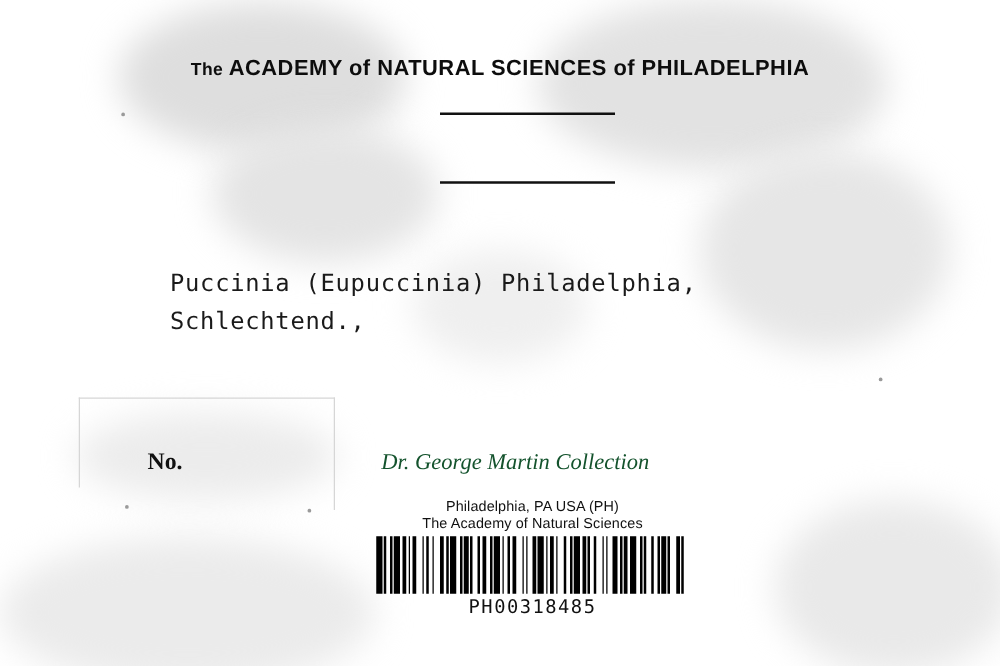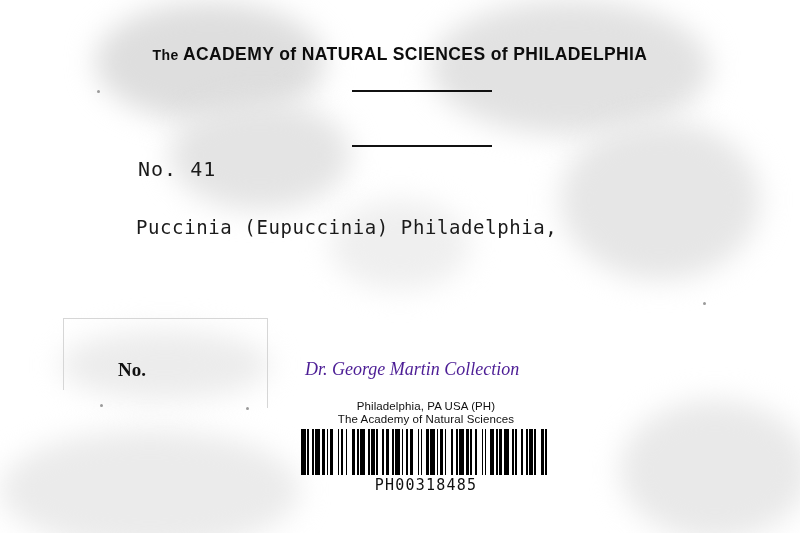--- a/index.html
+++ b/index.html
@@ -95,21 +95,21 @@
     font-size: 19px;
     font-weight: bold;
     color: #111;
     font-family: "Liberation Serif", serif;
   }
   .collection {
     position: absolute;
     left: 305px; top: 345px;
     font-size: 18px;
     font-style: italic;
-    color: #4c1d95;
+    color: #14532d;
     font-family: "Liberation Serif", serif;
   }
 
   
   #barcode-block {
     position: absolute;
     left: 300px;
     top: 400px;
     width: 252px;
     text-align: center;
@@ -171,22 +171,22 @@
 
     <div class="headline">
       <span class="small">The </span><span>ACADEMY of NATURAL SCIENCES of PHILADELPHIA</span>
     </div>
 
     <div class="rule r1"></div>
 
 
     <div class="rule r2"></div>
 
-    <div class="typed num">No. 41</div>
     <div class="typed line1">Puccinia (Eupuccinia) Philadelphia,</div>
+    <div class="typed line2">Schlechtend.,</div>
 
     <div class="no-label">No.</div>
     <div class="collection">Dr. George Martin Collection</div>
   </div>
 
   <div id="barcode-block">
     <div class="bc-line">Philadelphia, PA USA (PH)</div>
     <div class="bc-line">The Academy of Natural Sciences</div>
     <div id="barcode-bars">
         <i style="width: 4.80769px; background: rgb(0, 0, 0);"></i>

